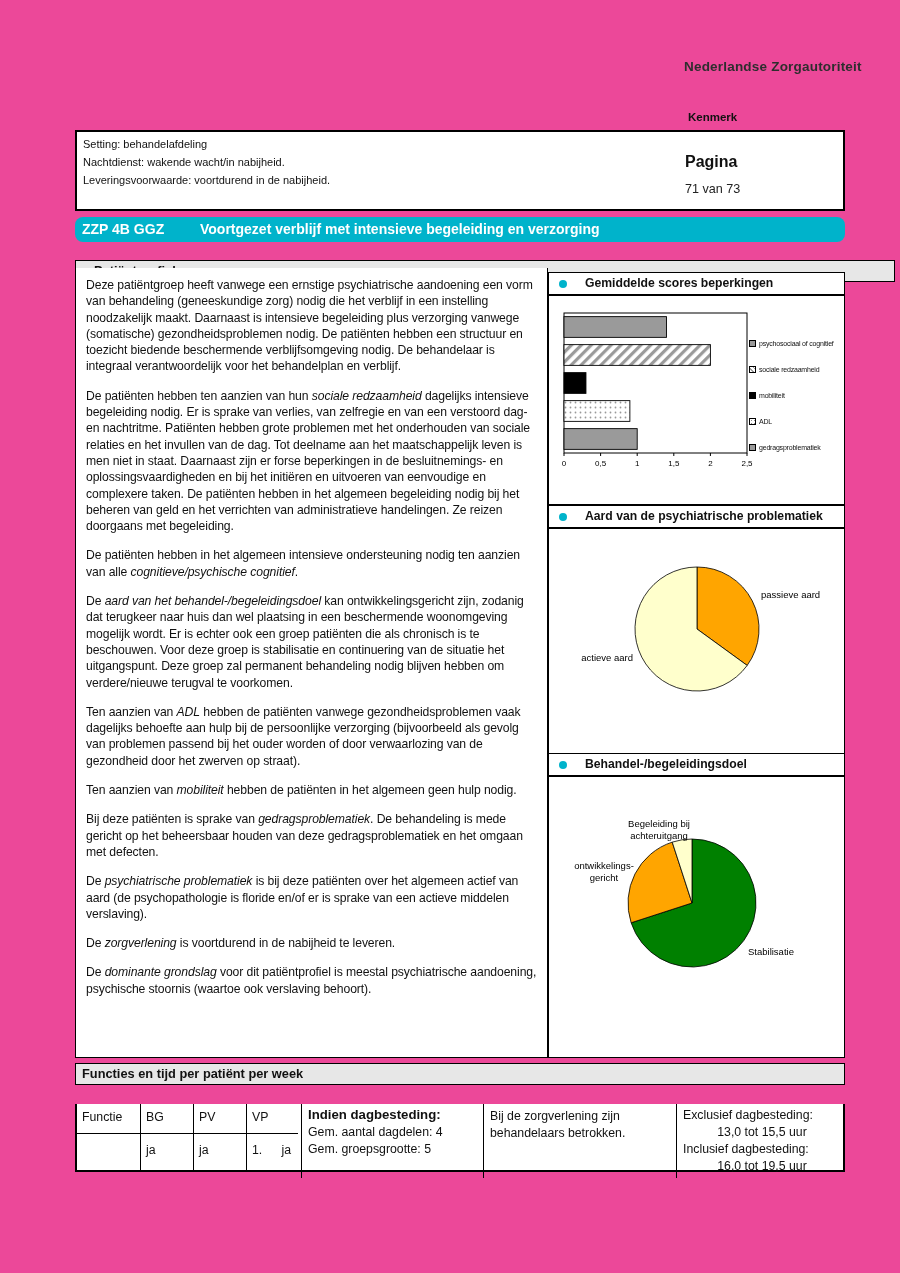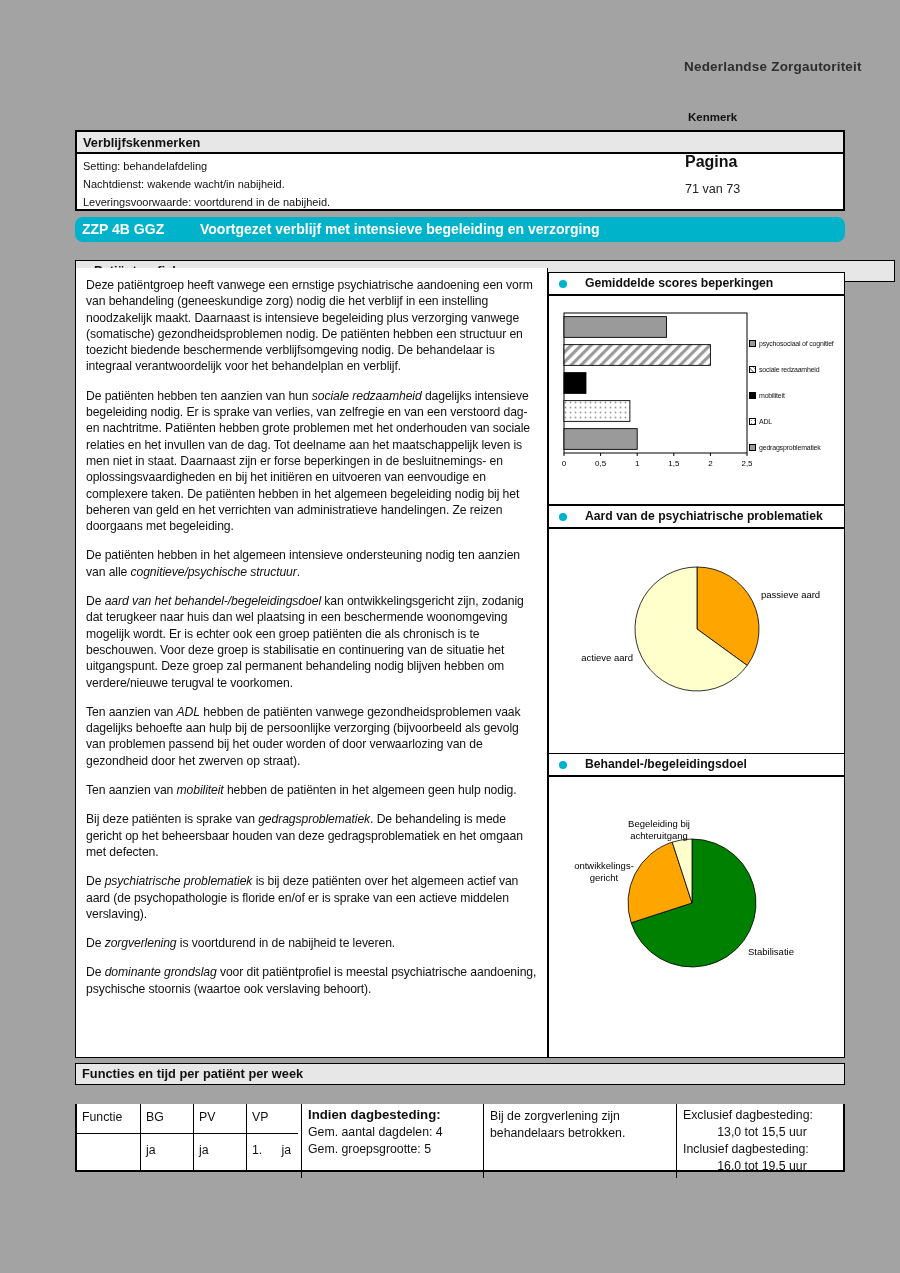--- a/index.html
+++ b/index.html
@@ -1,18 +1,18 @@
 <!DOCTYPE html>
 <html><head>
 <meta charset="utf-8">
 <style>
   *{margin:0;padding:0;box-sizing:border-box}
   html,body{background:#fff}
   body{font-family:"Liberation Sans","DejaVu Sans",sans-serif;color:#111}
-  .page{position:relative;width:900px;height:1273px;background:#a3a3a3;overflow:hidden}
+  .page{position:relative;width:900px;height:1273px;background:#ec4899;overflow:hidden}
 
   .logo{position:absolute;left:684px;top:59px;font-size:13.5px;font-weight:bold;color:#2e2e2e;letter-spacing:.2px}
   .kenmerk{position:absolute;left:688px;top:111px;font-size:11.5px;font-weight:bold;color:#111}
   .pagina-label{position:absolute;left:685px;top:153px;font-size:16px;font-weight:bold;z-index:3}
   .pagina-value{position:absolute;left:685px;top:182px;font-size:12.6px;color:#222;z-index:3}
 
   .vk-box{position:absolute;left:75px;top:130px;width:770px;height:81px;border:2px solid #000;background:#fff}
   .vk-header{height:22px;background:#e7e7e7;border-bottom:2px solid #000;font-weight:bold;font-size:12.8px;padding:3px 6px}
   .vk-body{padding:3px 6px;font-size:11px;line-height:18px}
 
@@ -68,39 +68,38 @@
 <body>
 
 <div class="page">
 
   <div class="logo">Nederlandse Zorgautoriteit</div>
   <div class="kenmerk">Kenmerk</div>
   <div class="pagina-label">Pagina</div>
   <div class="pagina-value">71 van 73</div>
 
   <div class="vk-box">
-    <div class="vk-header">Verblijfskenmerken</div>
     <div class="vk-body">
         <div>Setting: behandelafdeling</div>
         <div>Nachtdienst: wakende wacht/in nabijheid.</div>
         <div>Leveringsvoorwaarde: voortdurend in de nabijheid.</div>
       </div>
   </div>
 
   <div class="banner accent-bg" style="background: rgb(0, 179, 203); border-radius: 8px;">
     <span class="code">ZZP 4B GGZ</span>
     <span class="btitle">Voortgezet verblijf met intensieve begeleiding en verzorging</span>
   </div>
 
   <div class="pp-header">Patiëntprofiel</div>
 
   <div class="left-box">
       <p class="para"><span>Deze patiëntgroep heeft vanwege een ernstige psychiatrische aandoening een vorm van behandeling (geneeskundige zorg) nodig die het verblijf in een instelling noodzakelijk maakt. Daarnaast is intensieve begeleiding plus verzorging vanwege (somatische) gezondheidsproblemen nodig. De patiënten hebben een structuur en toezicht biedende beschermende verblijfsomgeving nodig. De behandelaar is integraal verantwoordelijk voor het behandelplan en verblijf.</span></p>
       <p class="para"><span>De patiënten hebben ten aanzien van hun </span><em>sociale redzaamheid</em><span> dagelijks intensieve begeleiding nodig. Er is sprake van verlies, van zelfregie en van een verstoord dag- en nachtritme. Patiënten hebben grote problemen met het onderhouden van sociale relaties en het invullen van de dag. Tot deelname aan het maatschappelijk leven is men niet in staat. Daarnaast zijn er forse beperkingen in de besluitnemings- en oplossingsvaardigheden en bij het initiëren en uitvoeren van eenvoudige en complexere taken. De patiënten hebben in het algemeen begeleiding nodig bij het beheren van geld en het verrichten van administratieve handelingen. Ze reizen doorgaans met begeleiding.</span></p>
-      <p class="para"><span>De patiënten hebben in het algemeen intensieve ondersteuning nodig ten aanzien van alle </span><em>cognitieve/psychische structuur</em><span>.</span></p>
+      <p class="para"><span>De patiënten hebben in het algemeen intensieve ondersteuning nodig ten aanzien van alle </span><em>cognitieve/psychische cognitief</em><span>.</span></p>
       <p class="para"><span>De </span><em>aard van het behandel-/begeleidingsdoel</em><span> kan ontwikkelingsgericht zijn, zodanig dat terugkeer naar huis dan wel plaatsing in een beschermende woonomgeving mogelijk wordt. Er is echter ook een groep patiënten die als chronisch is te beschouwen. Voor deze groep is stabilisatie en continuering van de situatie het uitgangspunt. Deze groep zal permanent behandeling nodig blijven hebben om verdere/nieuwe terugval te voorkomen.</span></p>
       <p class="para"><span>Ten aanzien van </span><em>ADL</em><span> hebben de patiënten vanwege gezondheidsproblemen vaak dagelijks behoefte aan hulp bij de persoonlijke verzorging (bijvoorbeeld als gevolg van problemen passend bij het ouder worden of door verwaarlozing van de gezondheid door het zwerven op straat).</span></p>
       <p class="para"><span>Ten aanzien van </span><em>mobiliteit</em><span> hebben de patiënten in het algemeen geen hulp nodig.</span></p>
       <p class="para"><span>Bij deze patiënten is sprake van </span><em>gedragsproblematiek</em><span>. De behandeling is mede gericht op het beheersbaar houden van deze gedragsproblematiek en het omgaan met defecten.</span></p>
       <p class="para"><span>De </span><em>psychiatrische problematiek</em><span> is bij deze patiënten over het algemeen actief van aard (de psychopathologie is floride en/of er is sprake van een actieve middelen verslaving).</span></p>
       <p class="para"><span>De </span><em>zorgverlening</em><span> is voortdurend in de nabijheid te leveren.</span></p>
       <p class="para"><span>De </span><em>dominante grondslag</em><span> voor dit patiëntprofiel is meestal psychiatrische aandoening, psychische stoornis (waartoe ook verslaving behoort).</span></p>
     </div>
 
   <div class="chart-header" style="top:272px">

